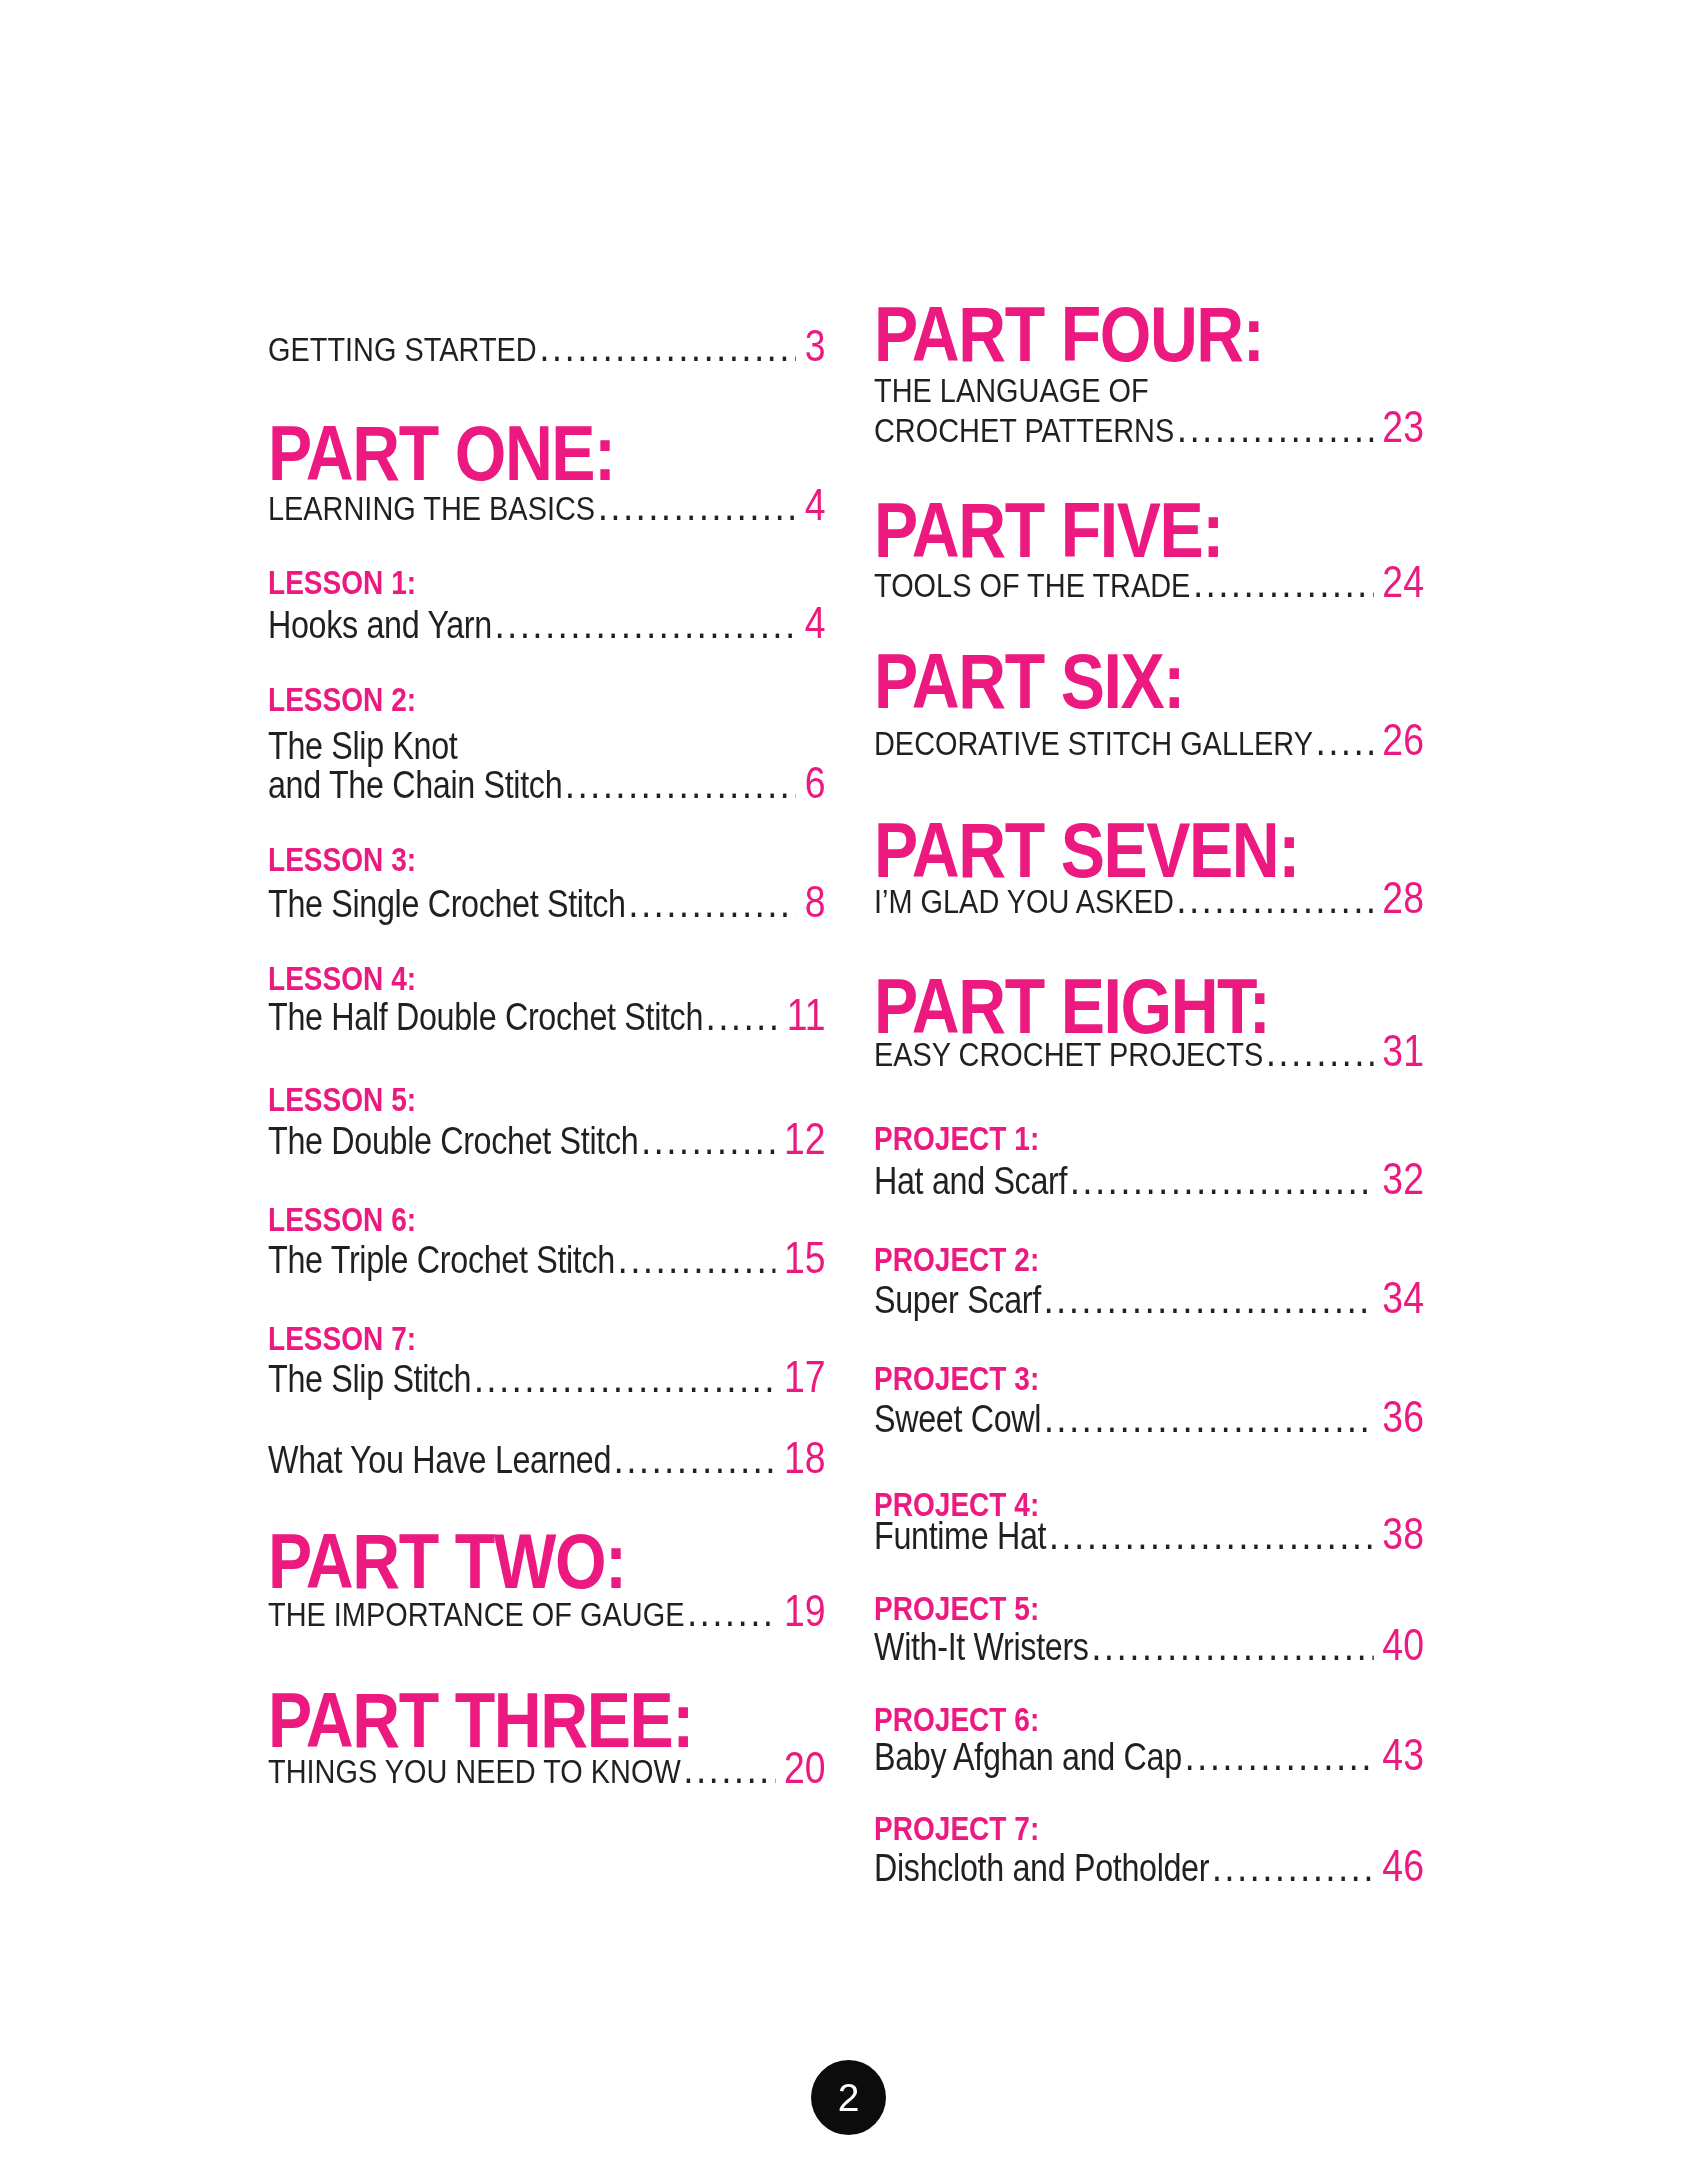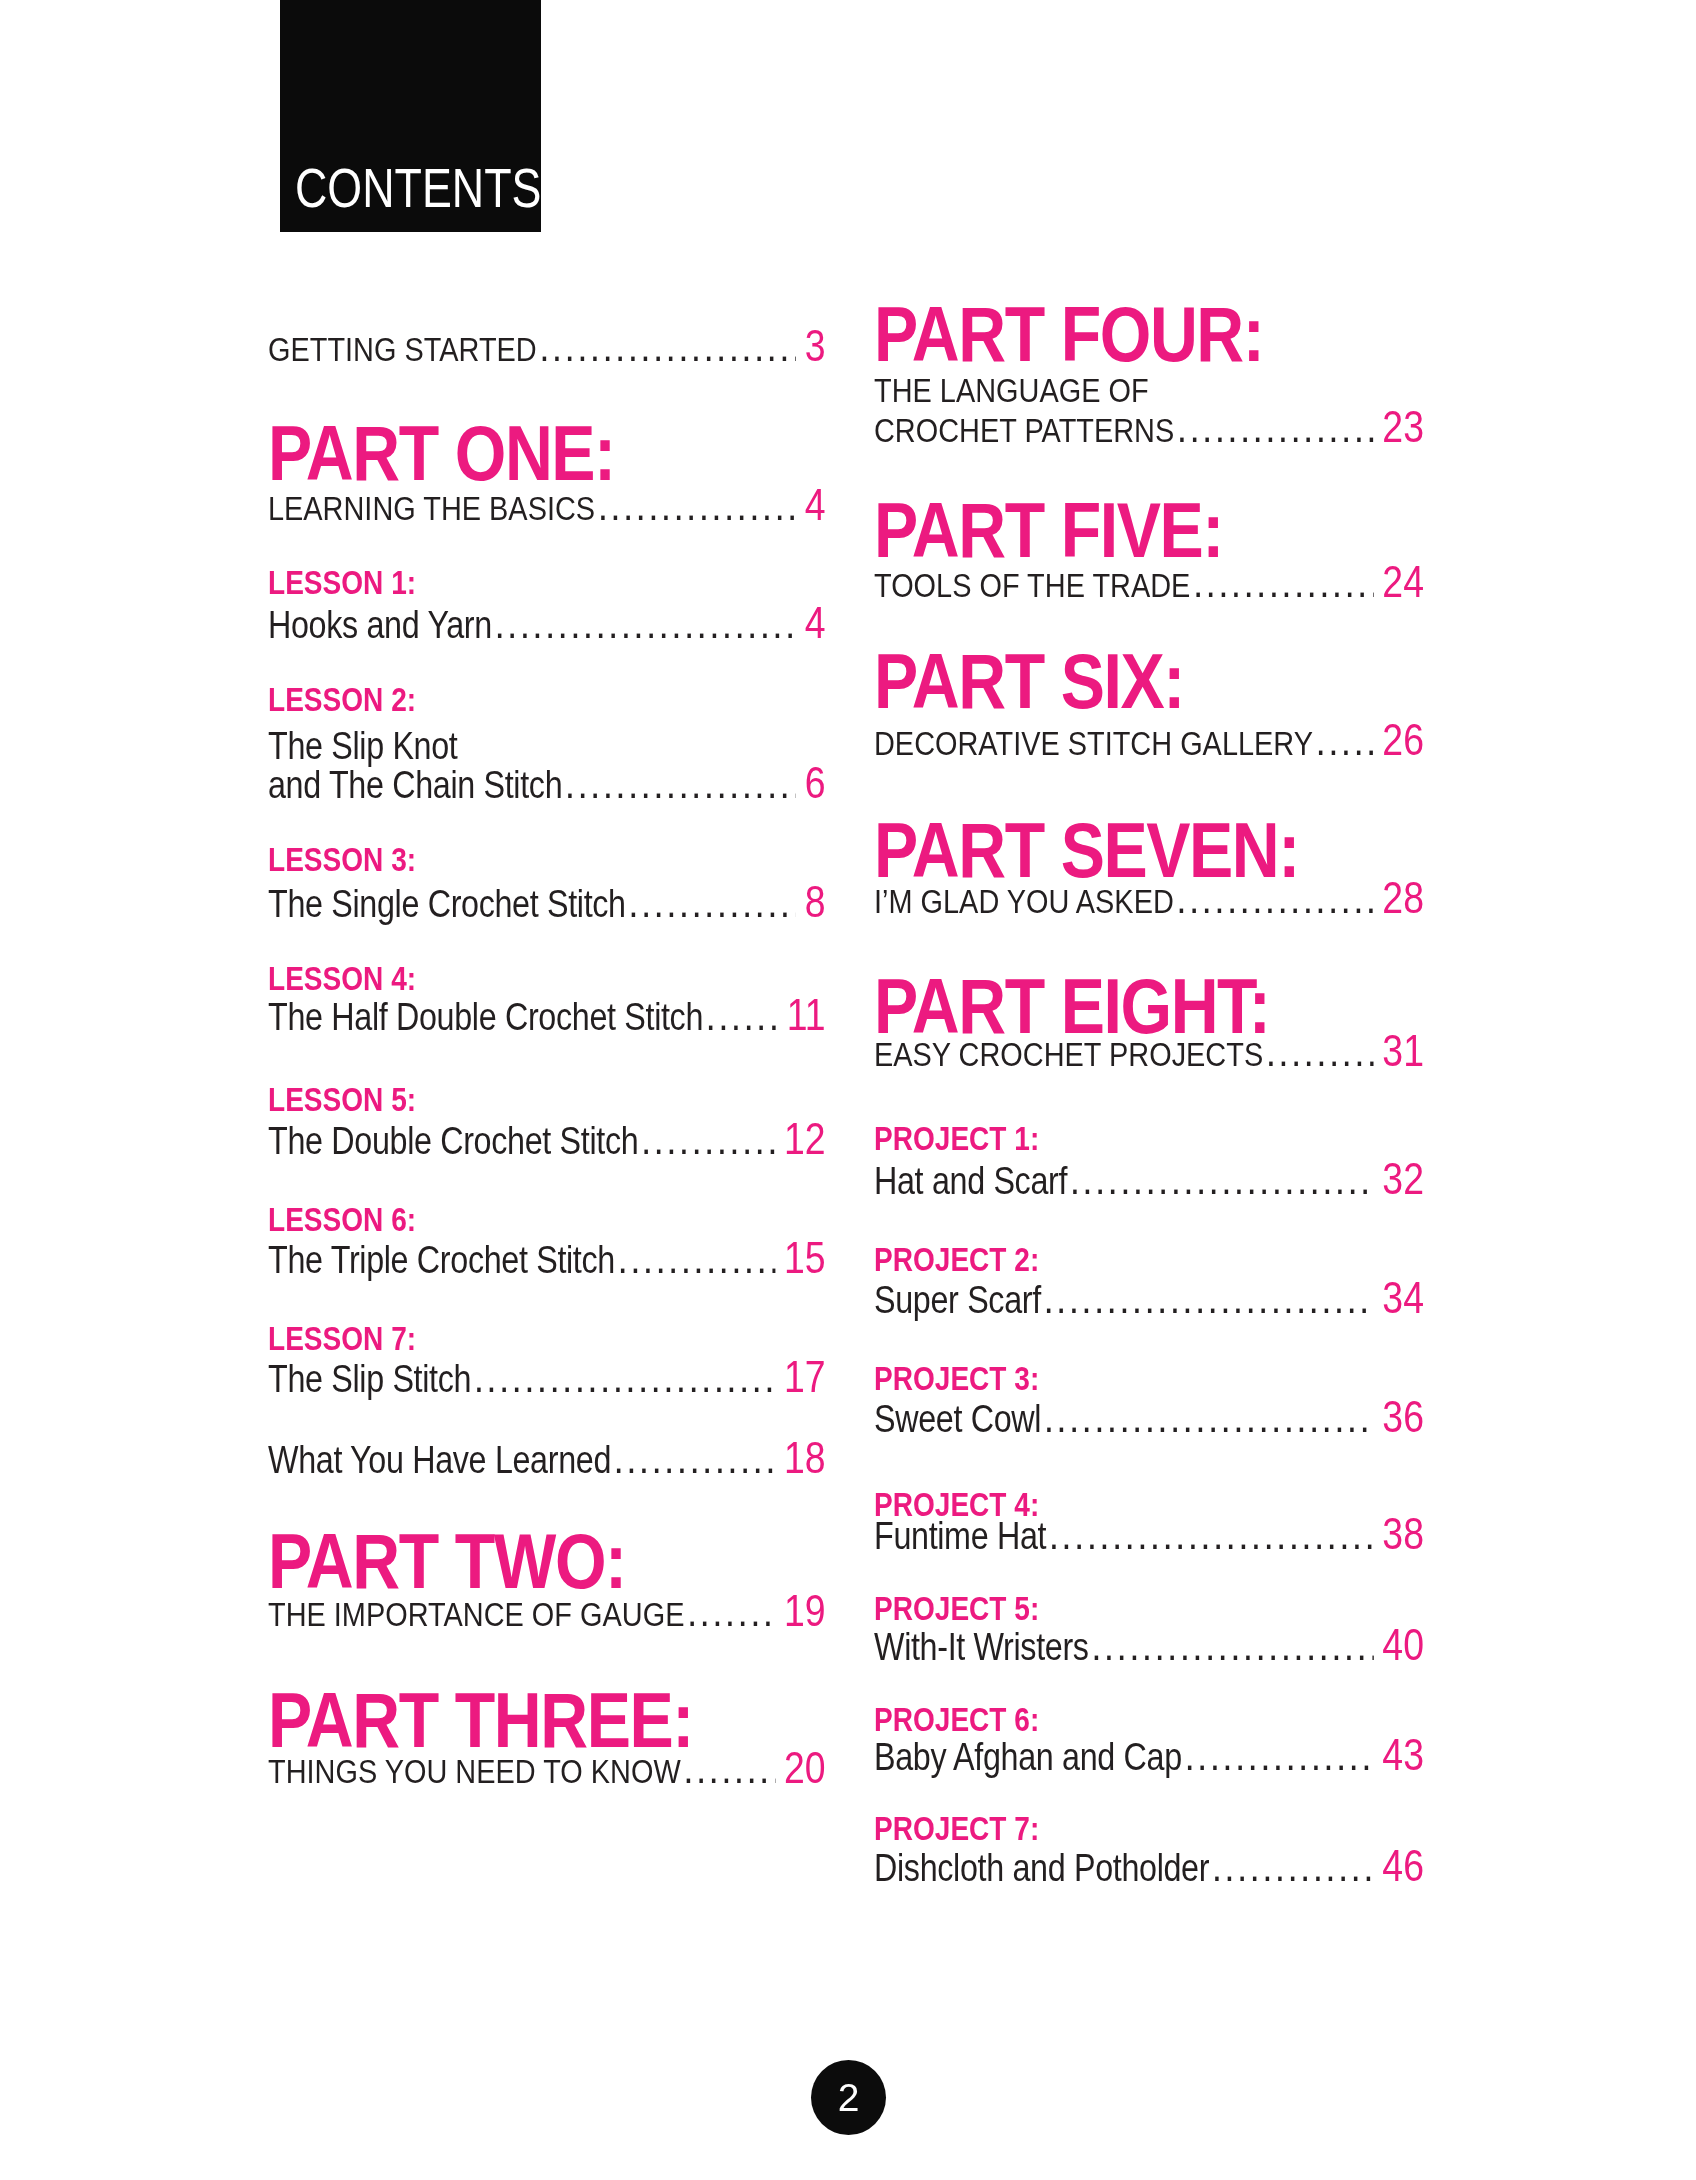--- a/index.html
+++ b/index.html
@@ -104,23 +104,20 @@
     color: #ffffff;
     font-size: 39px;
     line-height: 1;
   }
 </style>
 </head>
 <body>
 
 <div class="page">
 
-  <div class="contents-box">
-    <div class="contents-title">CONTENTS</div>
-  </div>
 
   <div class="col col-left">
 
     <div class="row caps" style="top:324px">
       <span class="t">GETTING STARTED</span>
       <span class="leader"></span>
       <span class="num">3</span>
     </div>
 
     <h2 class="part" style="top:416px">PART ONE:</h2>

